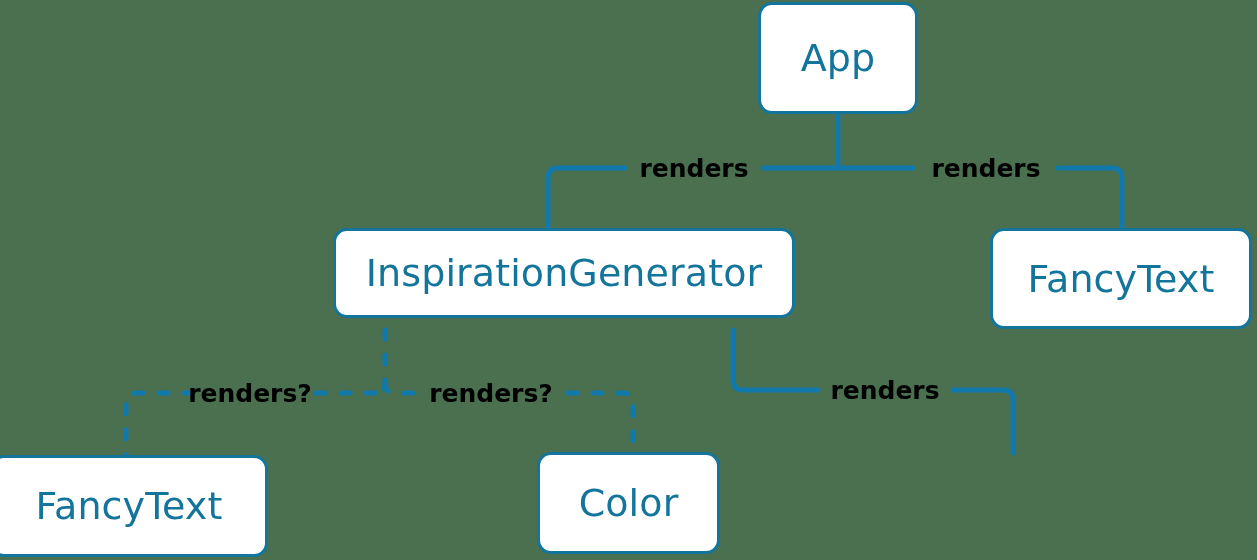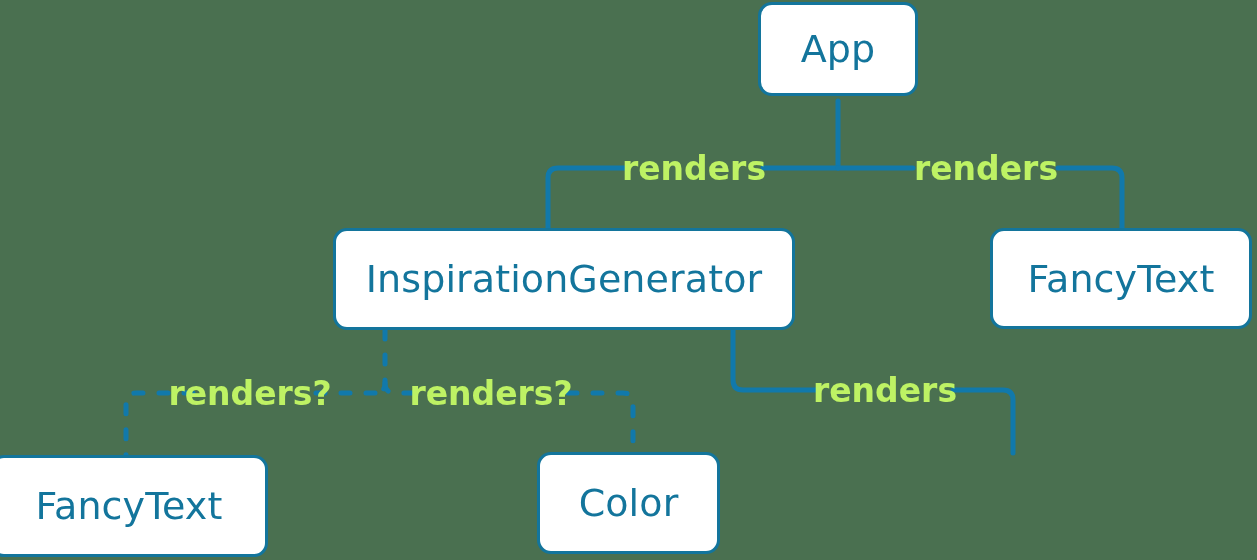--- a/index.html
+++ b/index.html
@@ -39,31 +39,31 @@
   .node-label {
     color: #13759c;
     font-size: 38px;
     font-weight: 400;
     letter-spacing: 0.1px;
     white-space: nowrap;
     line-height: 1;
   }
   .edge-label {
     position: absolute;
-    color: #bef264;
-    font-size: 33px;
+    color: #000000;
+    font-size: 25px;
     font-weight: 700;
     white-space: nowrap;
     line-height: 1;
     transform: translate(-50%, -50%);
   }
 
   
-  #node-app        { left: 758px;  top: 2px;   width: 160px; height: 94px; }
-  #node-inspgen    { left: 333px;  top: 228px; width: 462px; height: 102px; }
+  #node-app        { left: 758px;  top: 2px;   width: 160px; height: 112px; }
+  #node-inspgen    { left: 333px;  top: 228px; width: 462px; height: 90px; }
   #node-fancytext-right { left: 990px; top: 228px; width: 262px; height: 101px; }
   #node-fancytext-left  { left: -10px; top: 455px; width: 278px; height: 102px; }
   #node-color      { left: 537px;  top: 452px; width: 183px; height: 102px; }
   #node-copyright  { left: 880px;  top: 453px; width: 265px; height: 103px; }
 </style>
 </head>
 <body>
 
 <div id="diagram-root">
 

